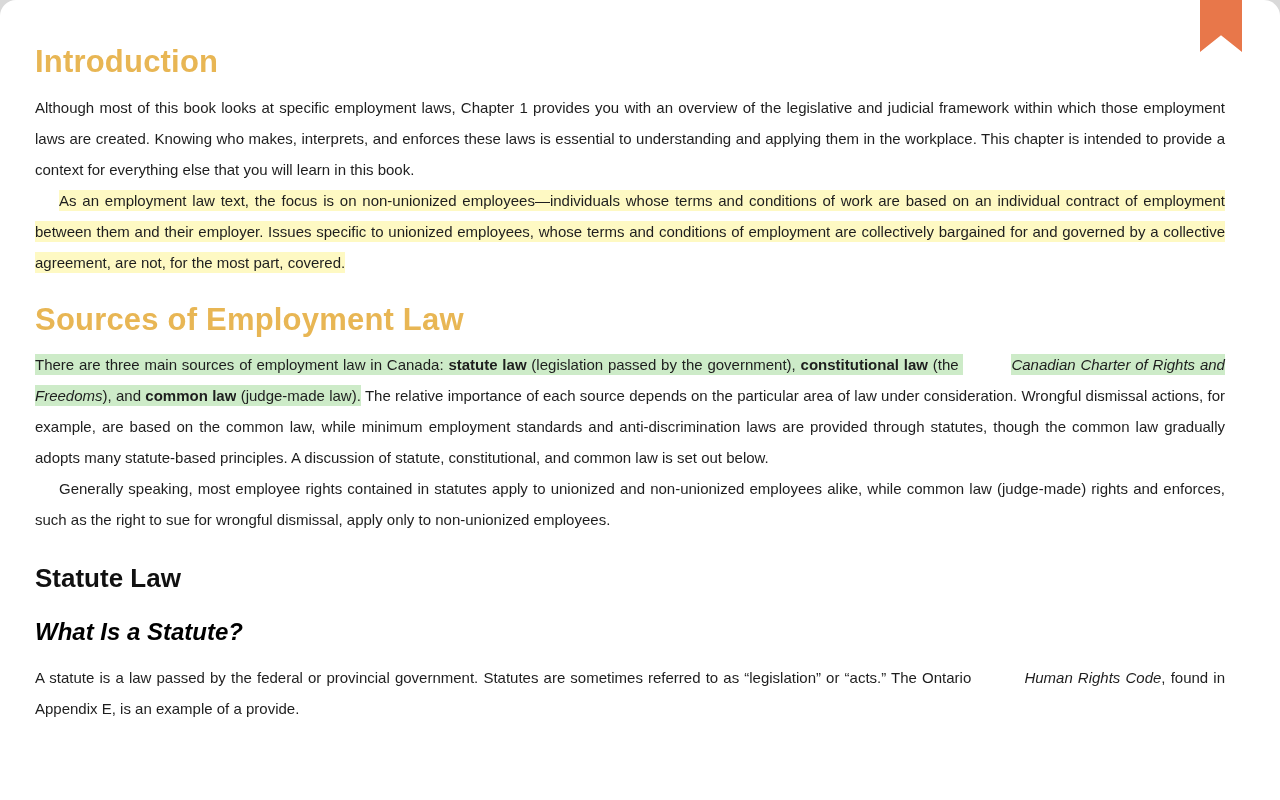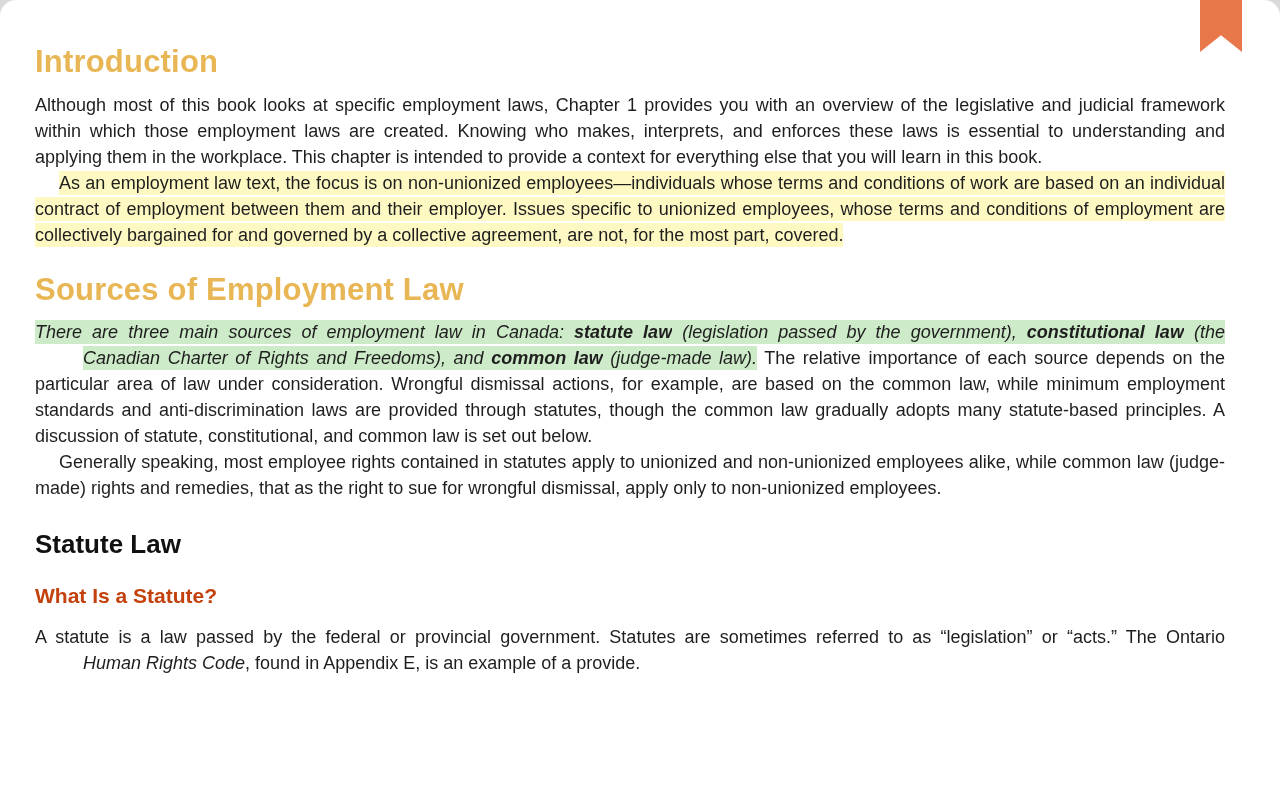--- a/index.html
+++ b/index.html
@@ -29,40 +29,41 @@
   h1.gold {
     color: #e8b654;
     font-size: 31px;
     line-height: 1.15;
     font-weight: bold;
     margin: 0 0 12px 0;
     letter-spacing: 0.2px;
   }
   h1.gold.spaced { margin-top: 24px; }
   p.body {
-    font-size: 18px;
-    line-height: 26px;
+    font-size: 15px;
+    line-height: 31px;
     color: #1e1e1e;
     text-align: justify;
   }
   p.indent { text-indent: 24px; }
   .hl-y { background: #fef9c3; padding: 2px 0; }
-  .hl-g { background: #cdebc8; padding: 2px 0; font-style: italic; }
+  .hl-g { background: #cdebc8; padding: 2px 0; }
   .b { font-weight: bold; }
   .i { font-style: italic; margin-left: 48px; }
   h2.black {
     font-size: 26px;
     font-weight: bold;
     color: #111111;
     margin: 28px 0 0 0;
   }
   h3.sub {
-    font-size: 21px;
+    font-size: 24px;
     font-weight: bold;
-    color: #c2410c;
+    font-style: italic;
+    color: #000000;
     margin: 24px 0 0 0;
   }
   p.last { margin-top: 16px; }
 </style>
 </head>
 <body>
 
 <div class="page">
 
   <div class="bookmark"></div>
@@ -70,21 +71,21 @@
   <h1 class="gold">Introduction</h1>
 
   <p class="body"><span>Although most of this book looks at specific employment laws, Chapter 1 provides you with an overview of the legislative and judicial framework within which those employment laws are created. Knowing who makes, interprets, and enforces these laws is essential to understanding and applying them in the workplace. This chapter is intended to provide a context for everything else that you will learn in this book.</span></p>
 
   <p class="body indent"><span class="hl-y">As an employment law text, the focus is on non-unionized employees—individuals whose terms and conditions of work are based on an individual contract of employment between them and their employer. Issues specific to unionized employees, whose terms and conditions of employment are collectively bargained for and governed by a collective agreement, are not, for the most part, covered.</span></p>
 
   <h1 class="gold spaced">Sources of Employment Law</h1>
 
   <p class="body"><span class="hl-g">There are three main sources of employment law in Canada: </span><span class="hl-g b">statute law</span><span class="hl-g"> (legislation passed by the government), </span><span class="hl-g b">constitutional law</span><span class="hl-g"> (the </span><span class="hl-g i">Canadian Charter of Rights and Freedoms</span><span class="hl-g">), and </span><span class="hl-g b">common law</span><span class="hl-g"> (judge-made law).</span><span> The relative importance of each source depends on the particular area of law under consideration. Wrongful dismissal actions, for example, are based on the common law, while minimum employment standards and anti-discrimination laws are provided through statutes, though the common law gradually adopts many statute-based principles. A discussion of statute, constitutional, and common law is set out below.</span></p>
 
-  <p class="body indent"><span>Generally speaking, most employee rights contained in statutes apply to unionized and non-unionized employees alike, while common law (judge-made) rights and remedies, that as the right to sue for wrongful dismissal, apply only to non-unionized employees.</span></p>
+  <p class="body indent"><span>Generally speaking, most employee rights contained in statutes apply to unionized and non-unionized employees alike, while common law (judge-made) rights and enforces, such as the right to sue for wrongful dismissal, apply only to non-unionized employees.</span></p>
 
   <h2 class="black">Statute Law</h2>
 
   <h3 class="sub">What Is a Statute?</h3>
 
   <p class="body last"><span>A statute is a law passed by the federal or provincial government. Statutes are sometimes referred to as “legislation” or “acts.” The Ontario </span><span class="i">Human Rights Code</span><span>, found in Appendix E, is an example of a provide.</span></p>
 
 </div>
 
 </body></html>

